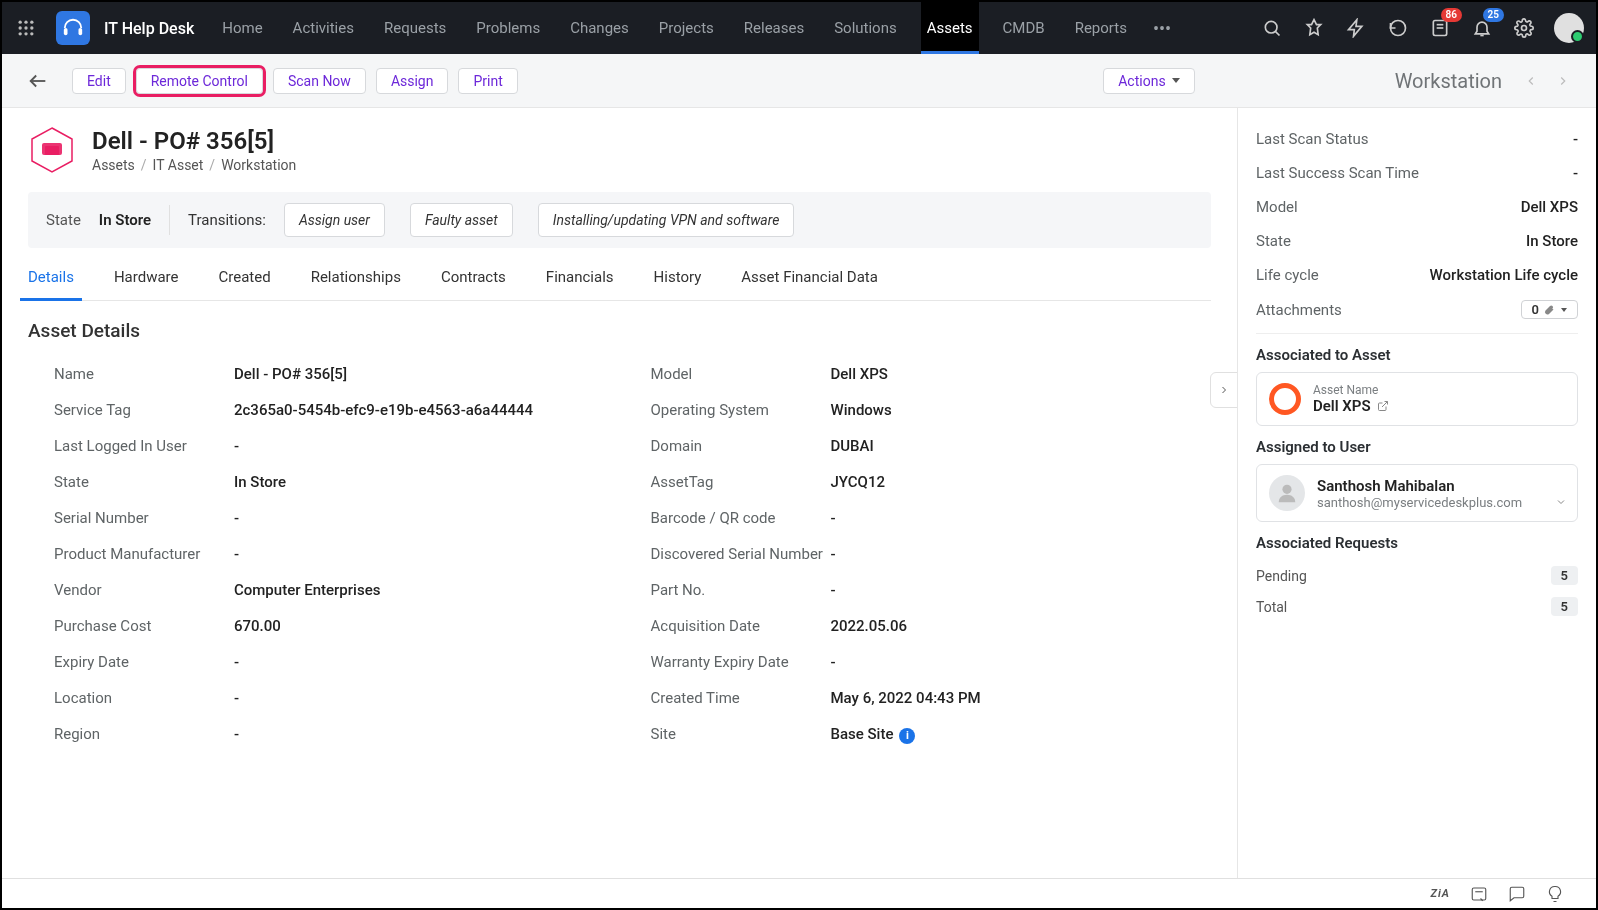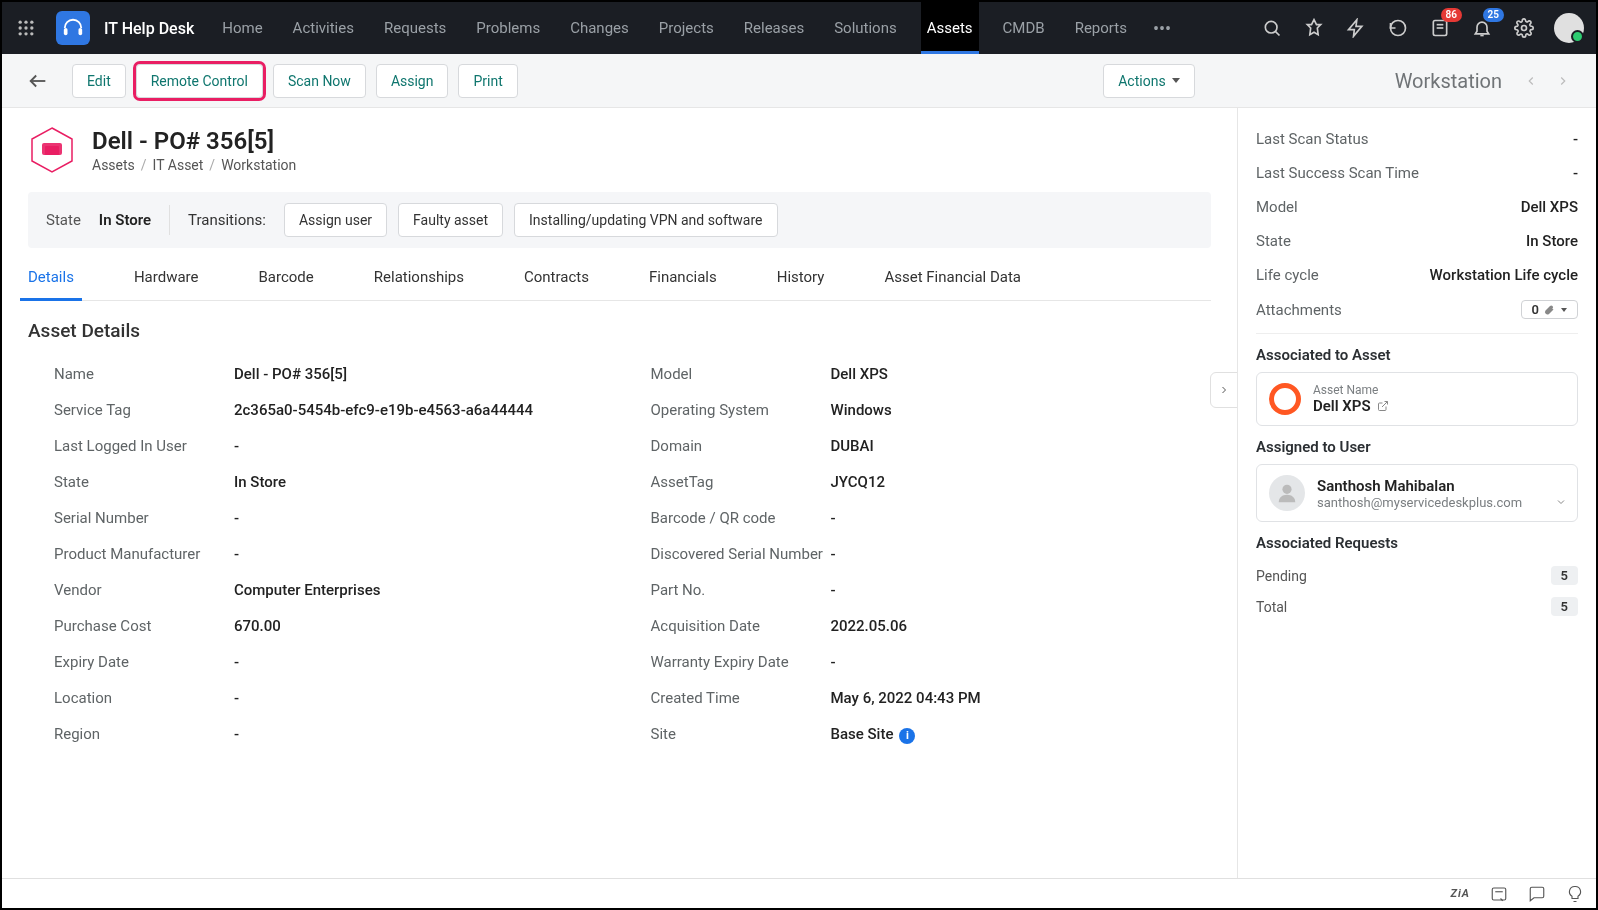--- a/index.html
+++ b/index.html
@@ -47,22 +47,22 @@
 
   
   .subbar {
     height:54px; background:#f5f6f7; display:flex; align-items:center;
     padding:0 22px; gap:10px; border-bottom:1px solid #e6e6e6;
   }
   .back-arrow { width:28px; height:28px; display:flex; align-items:center; justify-content:center; cursor:pointer; color:#555; margin-right:10px;}
   .back-arrow svg {width:22px; height:22px; stroke:#555; fill:none; stroke-width:2;}
   .sbtn {
     background:#fff; border:1px solid #d7d9dc; border-radius:4px;
-    padding:0 14px; height:34px; display:flex; align-items:center;
-    font-size:14px; color:#0f766e; cursor:pointer;
+    padding:0 14px; height:26px; display:flex; align-items:center;
+    font-size:14px; color:#6d28d9; cursor:pointer;
   }
   .sbtn.highlight { outline:3px solid #e91e63; outline-offset:0;}
   .sbtn.caret::after { content:""; display:inline-block; margin-left:6px; border-top:5px solid #555; border-left:4px solid transparent; border-right:4px solid transparent;}
   .sub-spacer { flex:1; }
   .sub-title { color:#707477; font-size:20px; margin-right:8px;}
   .chevron-btn { width:22px; height:22px; display:flex; align-items:center; justify-content:center; cursor:pointer; color:#bbb;}
   .chevron-btn svg {width:14px;height:14px;stroke:#bbb;fill:none;stroke-width:2;}
 
   
   .main-wrap { display:flex; height:calc(100% - 52px - 54px - 30px);}
@@ -85,21 +85,21 @@
   .state-label { font-size:15px; color:#555;}
   .state-val { font-size:15px; font-weight:600; color:#222;}
   .divider-v { width:1px; height:30px; background:#e0e0e0;}
   .trans-label { font-size:15px; color:#333;}
   .trans-btn {
     background:#fff; border:1px solid #d7d9dc; border-radius:4px;
     height:34px; padding:0 14px; display:flex; align-items:center;
     font-size:14px; color:#333; cursor:pointer;
   }
 
-  .tabs-row { display:flex; gap:60px; border-bottom:1px solid #e6e6e6; margin-top:6px;}
+  .tabs-row { display:flex; gap:40px; border-bottom:1px solid #e6e6e6; margin-top:6px;}
   .tab { padding:14px 0; font-size:15px; color:#333; cursor:pointer; position:relative;}
   .tab.active { color:#1a73e8;}
   .tab.active::after { content:""; position:absolute; bottom:-1px; left:-8px; right:-8px; height:3px; background:#1a73e8;}
 
   .section-title { font-size:19px; font-weight:500; color:#333; margin:18px 0 14px 0;}
 
   .details-grid { display:flex; gap:36px; font-size:15px;}
   .details-col { flex:1;}
   .drow { display:flex; padding:9px 0; }
   .dlabel { width:180px; color:#5f6466;}
@@ -141,21 +141,21 @@
   .user-name { font-size:15px; font-weight:600; color:#222;}
   .user-email { font-size:13px; color:#7a7e81;}
   .card-caret { position:absolute; right:10px; bottom:10px; }
   .card-caret svg{width:12px;height:12px;stroke:#888;fill:none;stroke-width:2;}
 
   .req-row { display:flex; justify-content:space-between; align-items:center; padding:6px 0;}
   .req-row .lbl { color:#555; font-size:14px;}
   .count-badge { background:#eef0f2; border-radius:4px; padding:2px 10px; font-size:13px; font-weight:600; color:#333;}
 
   
-  .bottombar { height:30px; border-top:1px solid #e0e0e0; display:flex; justify-content:flex-end; align-items:center; gap:20px; padding:0 12px;}
+  .bottombar { height:30px; border-top:1px solid #e0e0e0; display:flex; justify-content:flex-end; align-items:center; gap:20px; padding:0 32px;}
   .bb-ico { cursor:pointer; display:flex;}
   .bb-ico svg {width:18px;height:18px;stroke:#555;fill:none;stroke-width:1.5;}
   .zia-label { font-size:11px; font-weight:700; color:#555; font-style:italic; letter-spacing:1px;}
 </style>
 </head>
 <body>
 
 <div class="topnav">
   <div class="apps-icon">
     <svg viewBox="0 0 24 24">
@@ -291,31 +291,31 @@
             <span>Workstation</span>
           </div>
       </div>
     </div>
 
     <div class="state-bar">
       <span class="state-label">State</span>
       <span class="state-val">In Store</span>
       <div class="divider-v"></div>
       <span class="trans-label">Transitions:</span>
-      <div id="transbtns" style="display:flex;gap:11px;">
+      <div id="transbtns" style="display:flex;gap:25px;font-style:italic;">
           <div class="trans-btn">Assign user</div>
           <div class="trans-btn">Faulty asset</div>
           <div class="trans-btn">Installing/updating VPN and software</div>
         </div>
     </div>
 
     <div class="tabs-row" id="tabs">
         <div class="tab active">Details</div>
         <div class="tab">Hardware</div>
-        <div class="tab">Barcode</div>
+        <div class="tab">Created</div>
         <div class="tab">Relationships</div>
         <div class="tab">Contracts</div>
         <div class="tab">Financials</div>
         <div class="tab">History</div>
         <div class="tab">Asset Financial Data</div>
       </div>
 
     <div class="section-title">Asset Details</div>
 
     <div class="details-grid">

